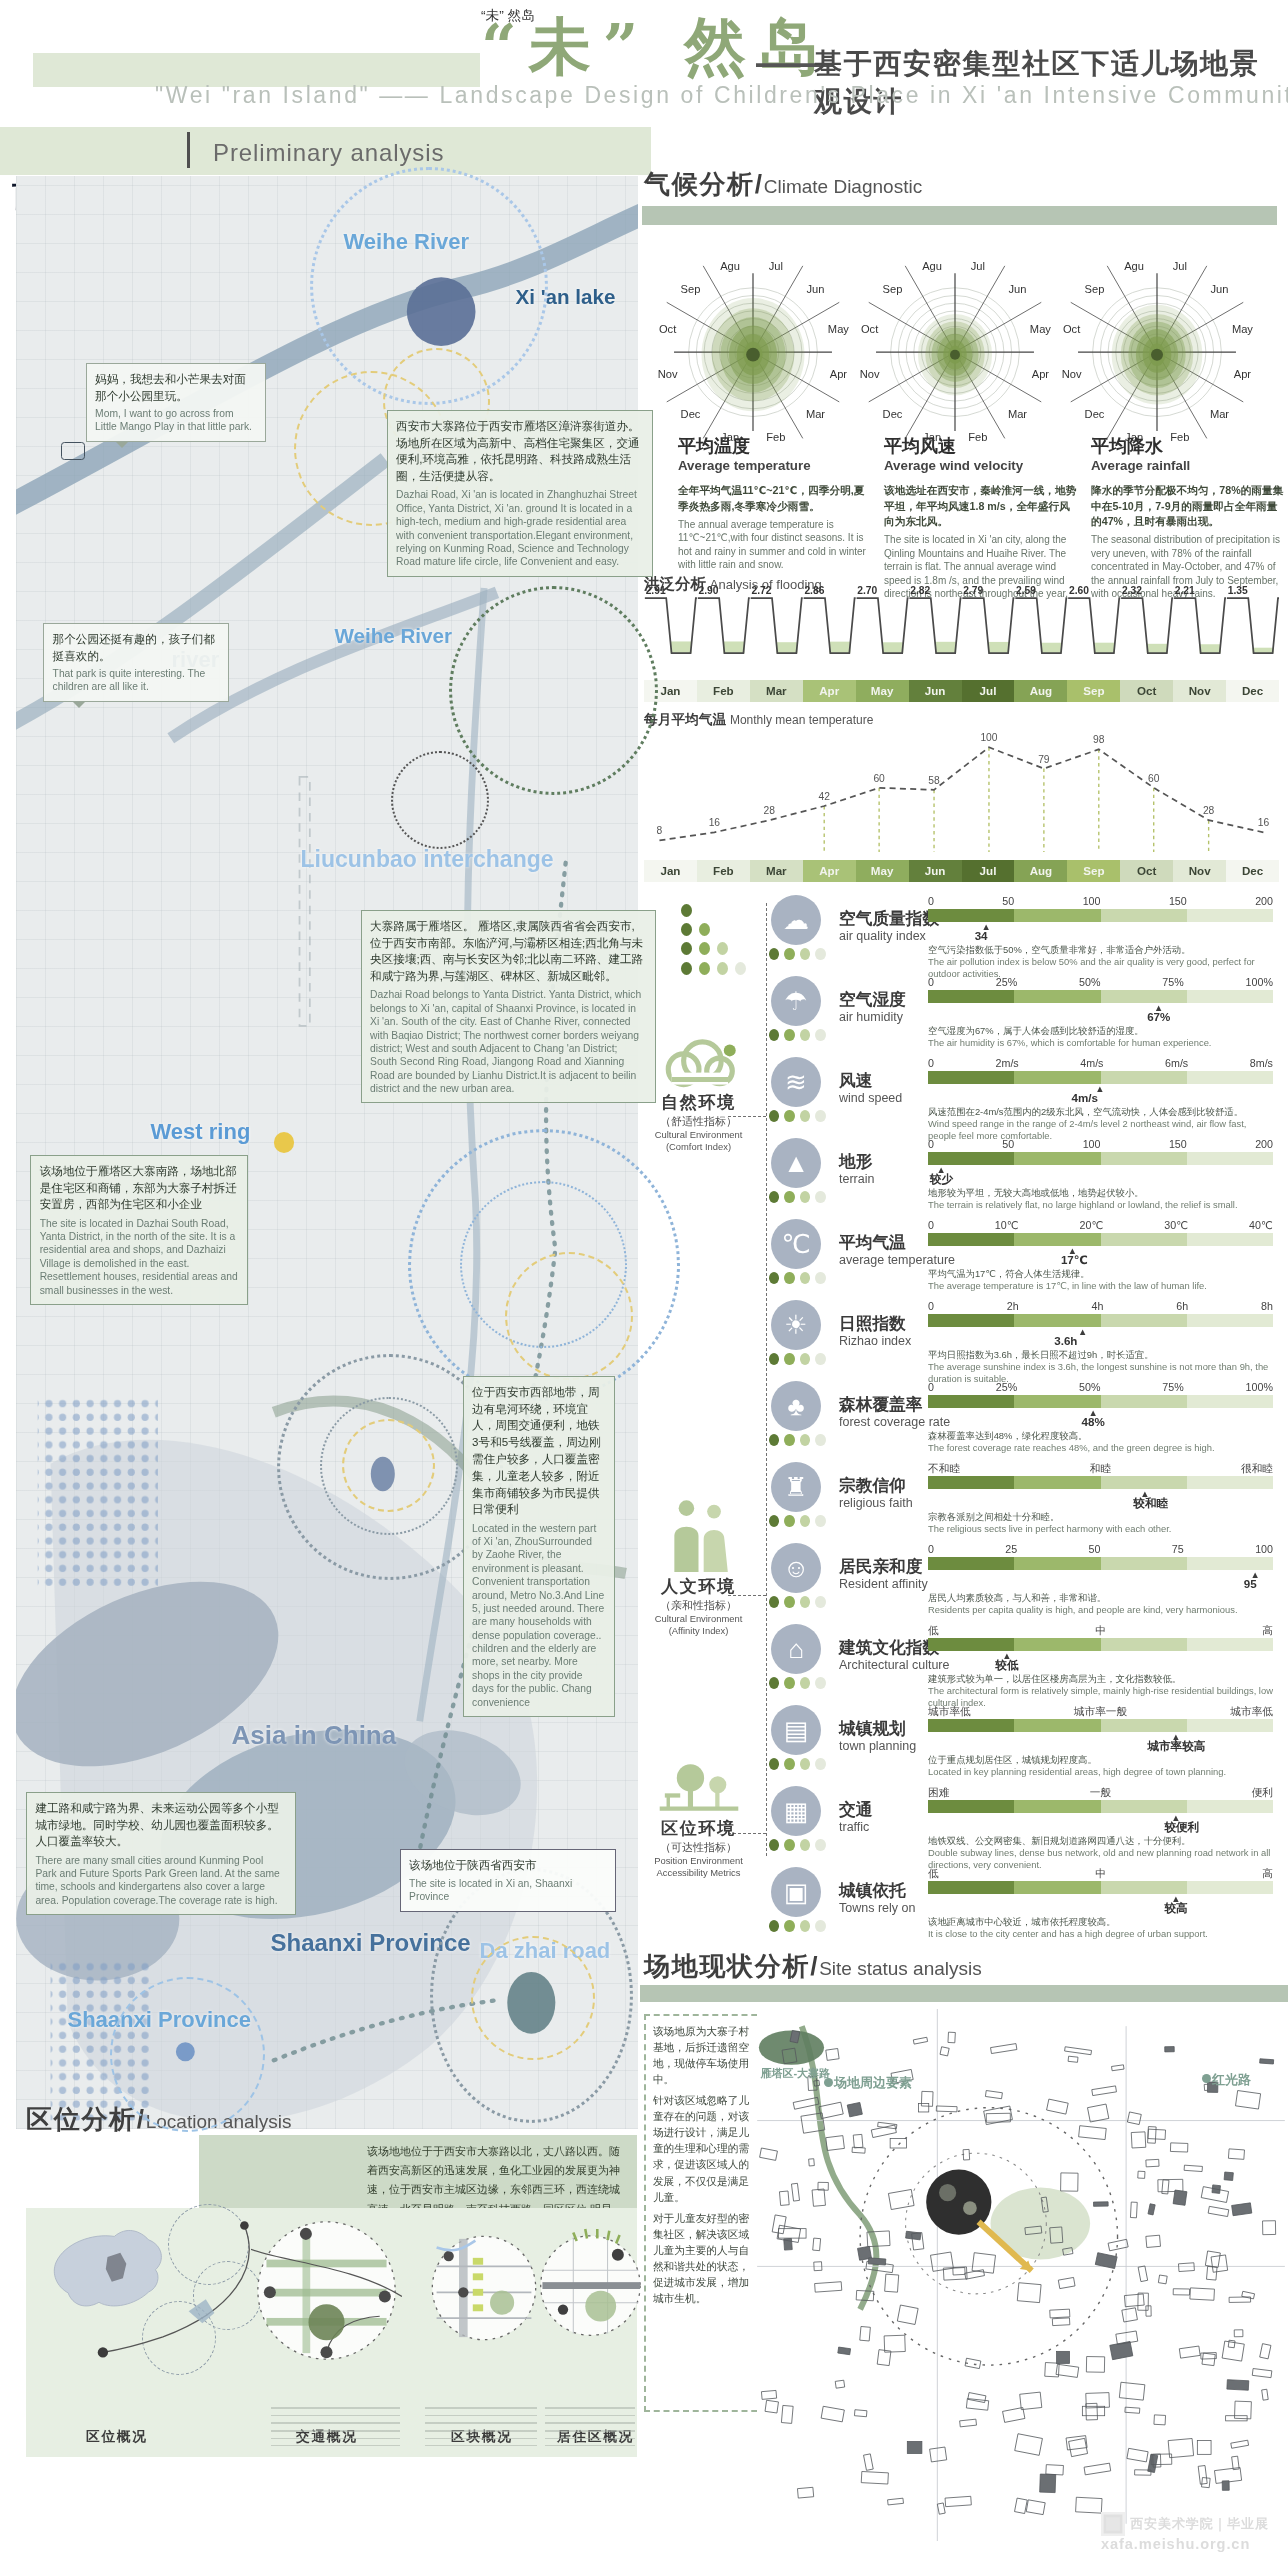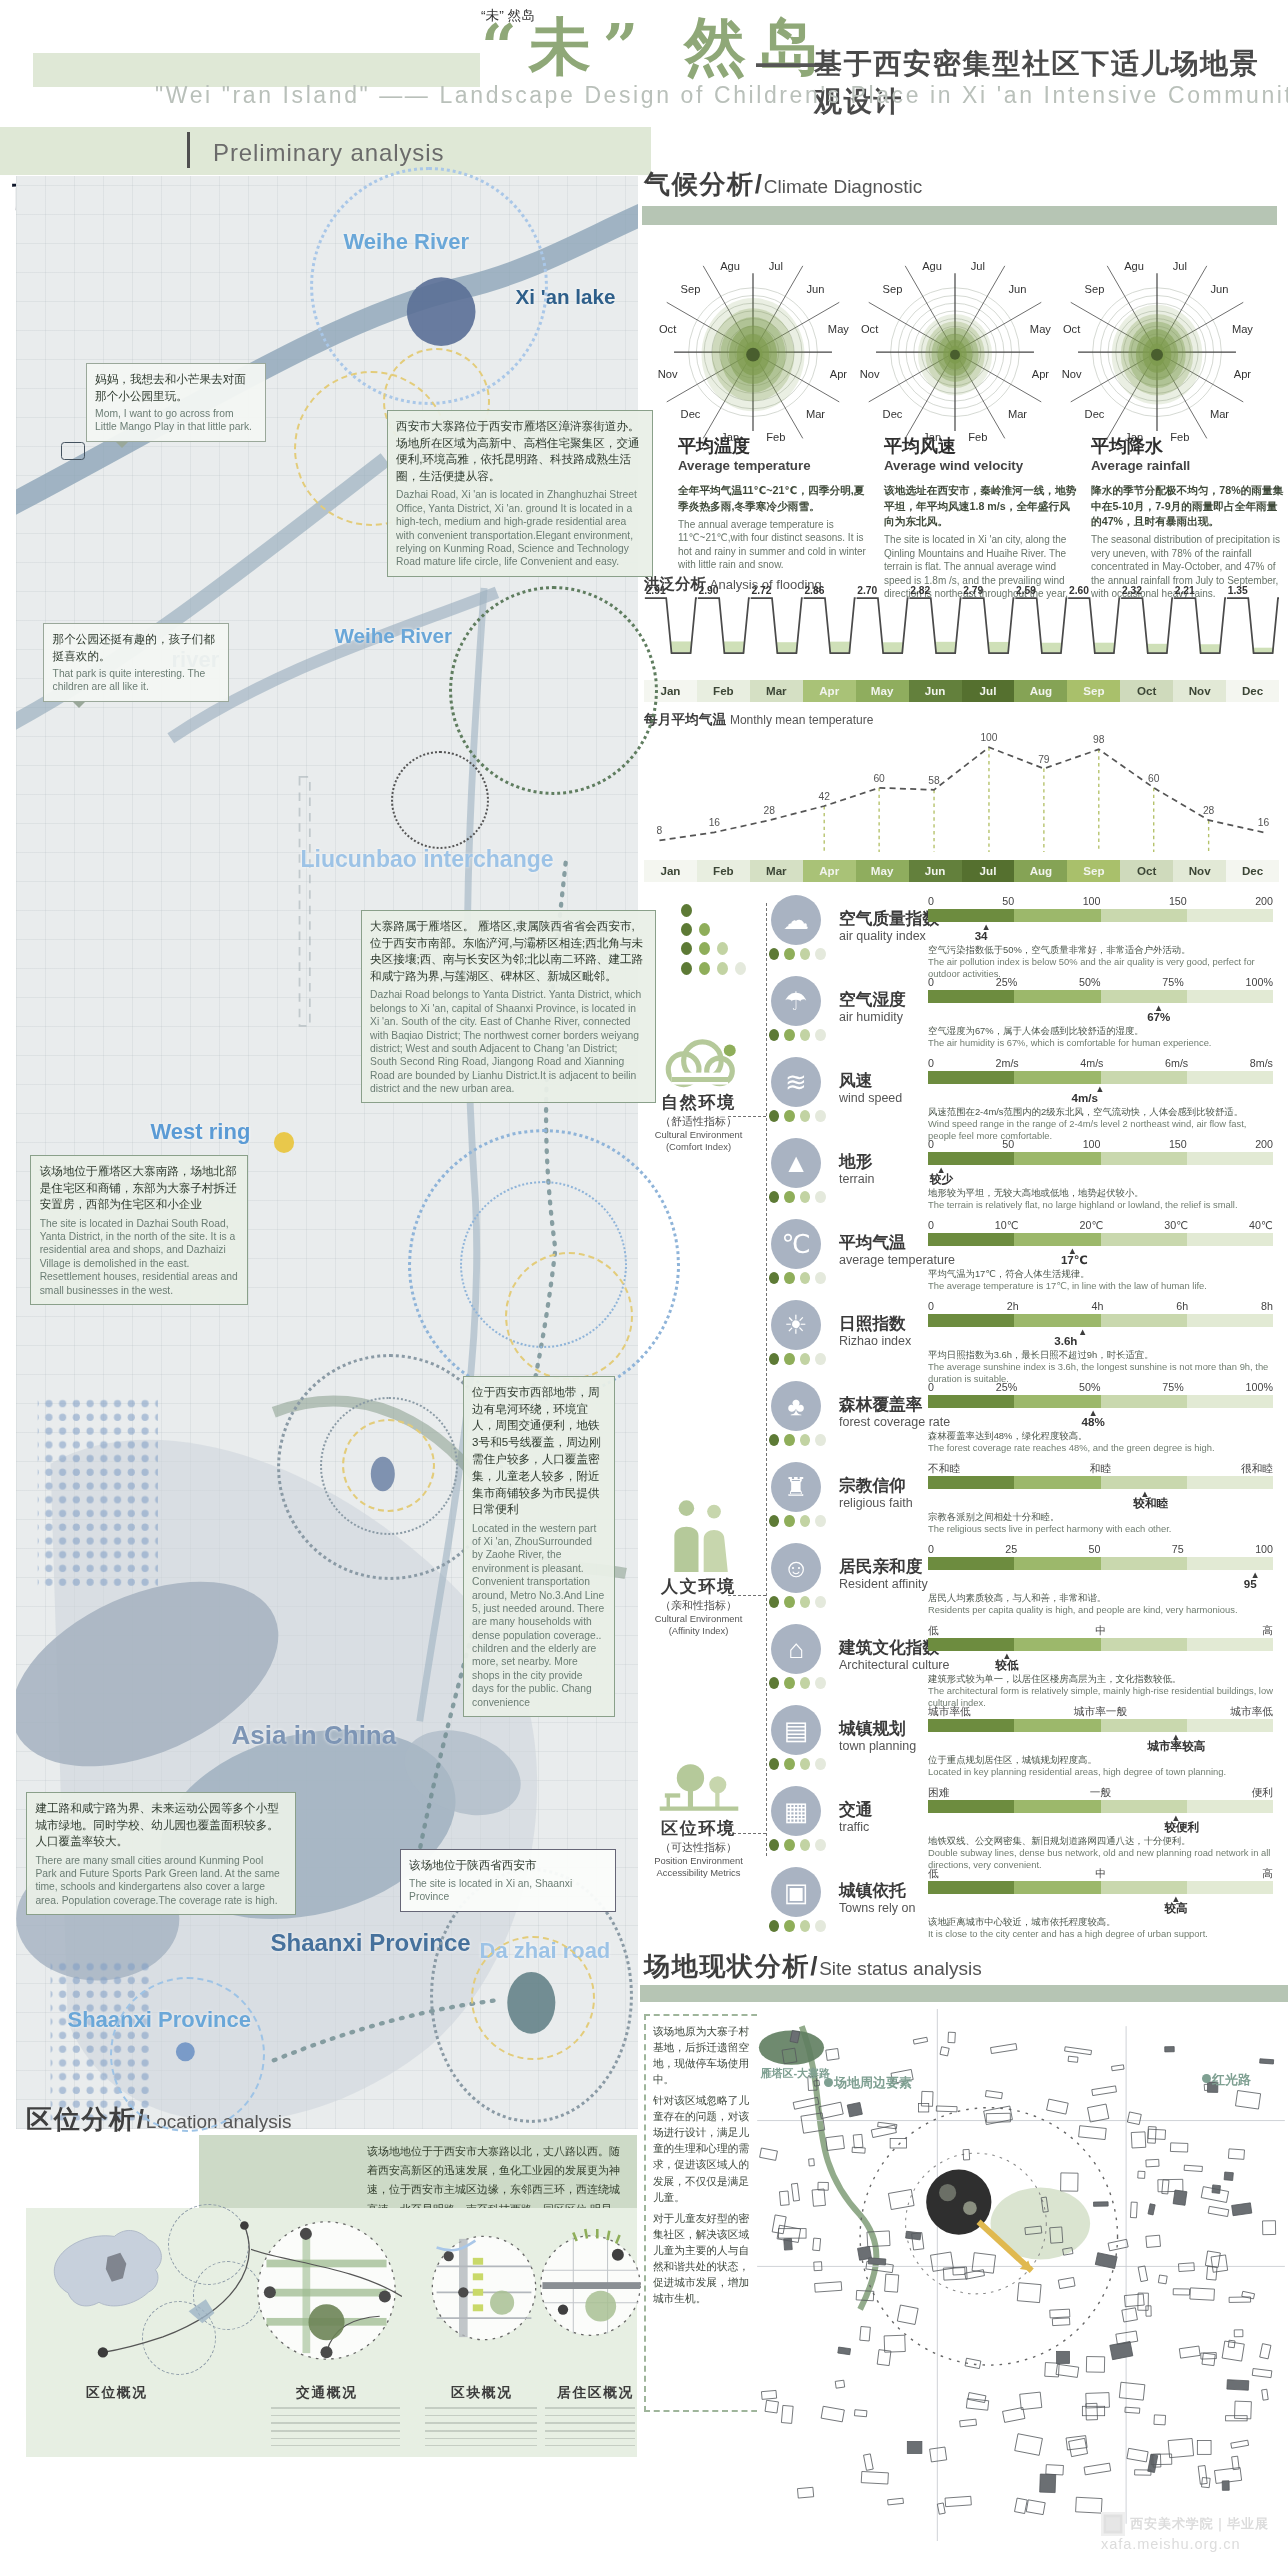--- a/index.html
+++ b/index.html
@@ -64,31 +64,31 @@
   .grp-en{font-size:9.4px;color:#555;line-height:1.25;}
   .vdash{border-left:1.7px dashed #707070;}
   .hdash{border-top:1.7px dashed #707070;}
   
   .site-left{position:absolute;left:644px;top:2014px;width:105px;height:380px;border:2.6px dashed #9fb59b;padding:6.9px;}
   .site-left p{margin:0 0 5.2px 0;font-size:10.7px;color:#3c463c;line-height:1.5;}
   
   .loc-panel{background:#e7efe3;}
   .loc-par-band{background:#cddac7;}
   .loc-par{font-size:11px;color:#34402f;line-height:1.75;}
-  .diag-label{position:absolute;font-size:13.7px;color:#3c3c3c;letter-spacing:1.7px;font-weight:bold;}
+  .diag-label{position:absolute;font-size:13.7px;color:#3c3c3c;letter-spacing:1.7px;font-weight:bold;margin-top:44px;}
   .ph-lines{position:absolute;width:129px;height:39px;opacity:.55;
     background:repeating-linear-gradient(#a9b2a9 0 1.7px,transparent 1.7px 7.7px);}
   .dash-circle{position:absolute;border-radius:50%;border:1.7px dashed #8b99a6;}
   
   .wm{position:absolute;left:1101px;top:2512px;color:#dcdcdc;}
   .wm .row{display:flex;align-items:center;}
   .wm .seal{width:24px;height:24px;background:#e6e6e6;margin-right:5.2px;
     box-shadow:inset 0 0 0 2.6px #efefef, inset 0 0 0 5.2px #e0e0e0;}
   .wm .l1{font-size:13px;font-weight:bold;letter-spacing:0.9px;}
-  .wm .l2{font-size:14.6px;font-weight:normal;letter-spacing:0.9px;}
+  .wm .l2{font-size:14.6px;font-weight:bold;letter-spacing:0.9px;}
 </style>
 </head>
 <body>
 
 <div class="poster">
 
   <div class="abs hdr-band" style="left:33px;top:53px;width:447px;height:34px;"></div>
   <div class="abs" style="left:481px;top:6.9px;">“未” 然岛</div>
   <div class="abs title-cn" style="left:481px;top:5.2px;"><span>“未” 然岛</span></div>
   <div class="abs title-dash" style="left:756px;top:41px;"><span>——</span></div>

